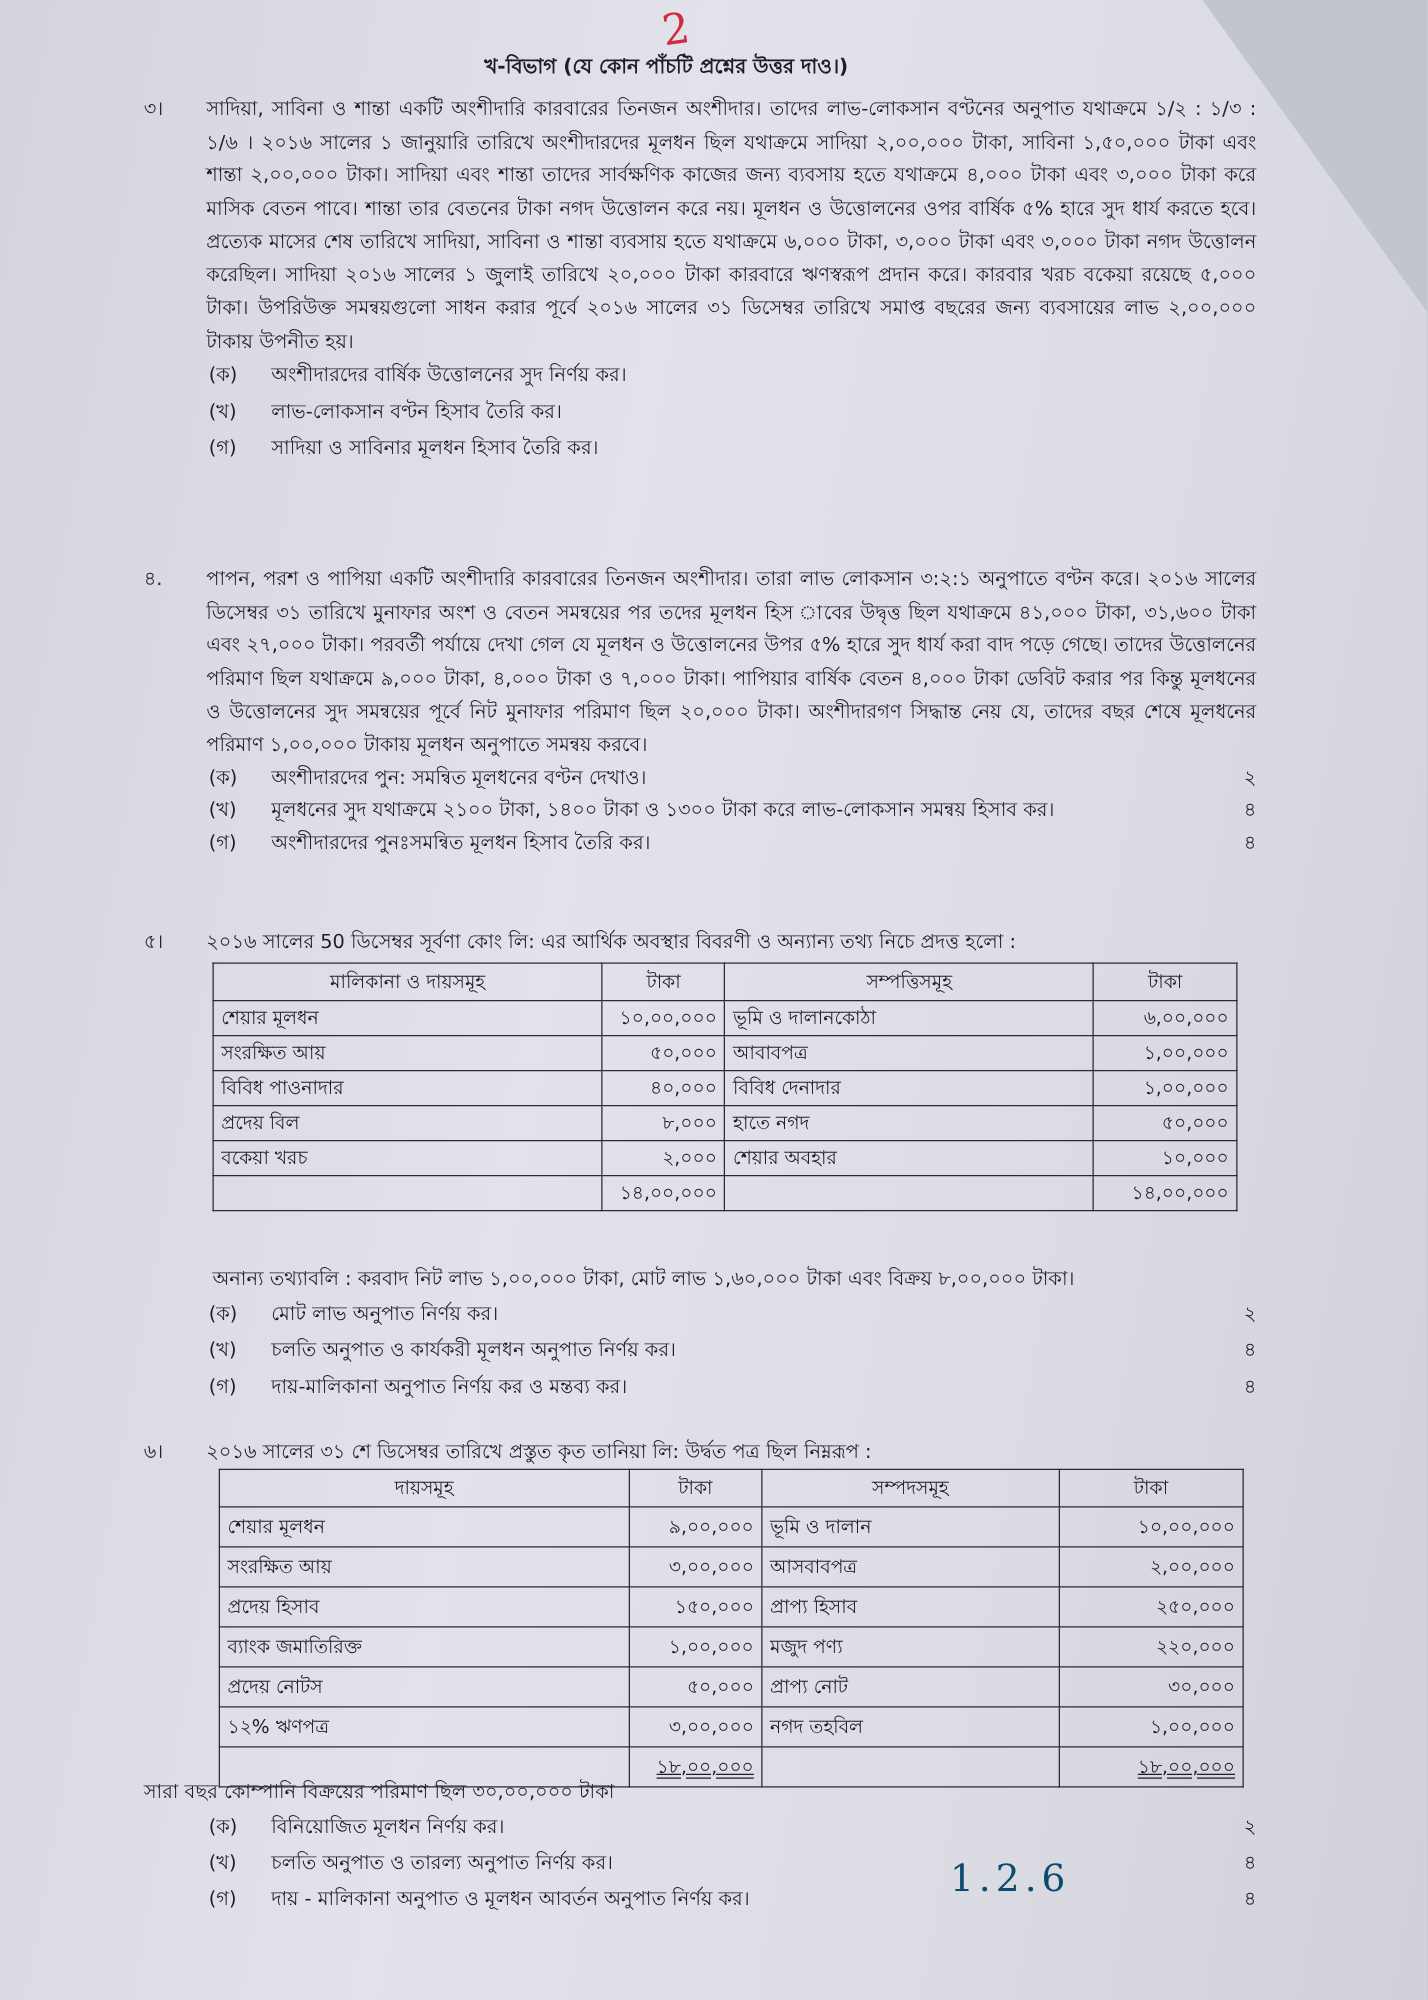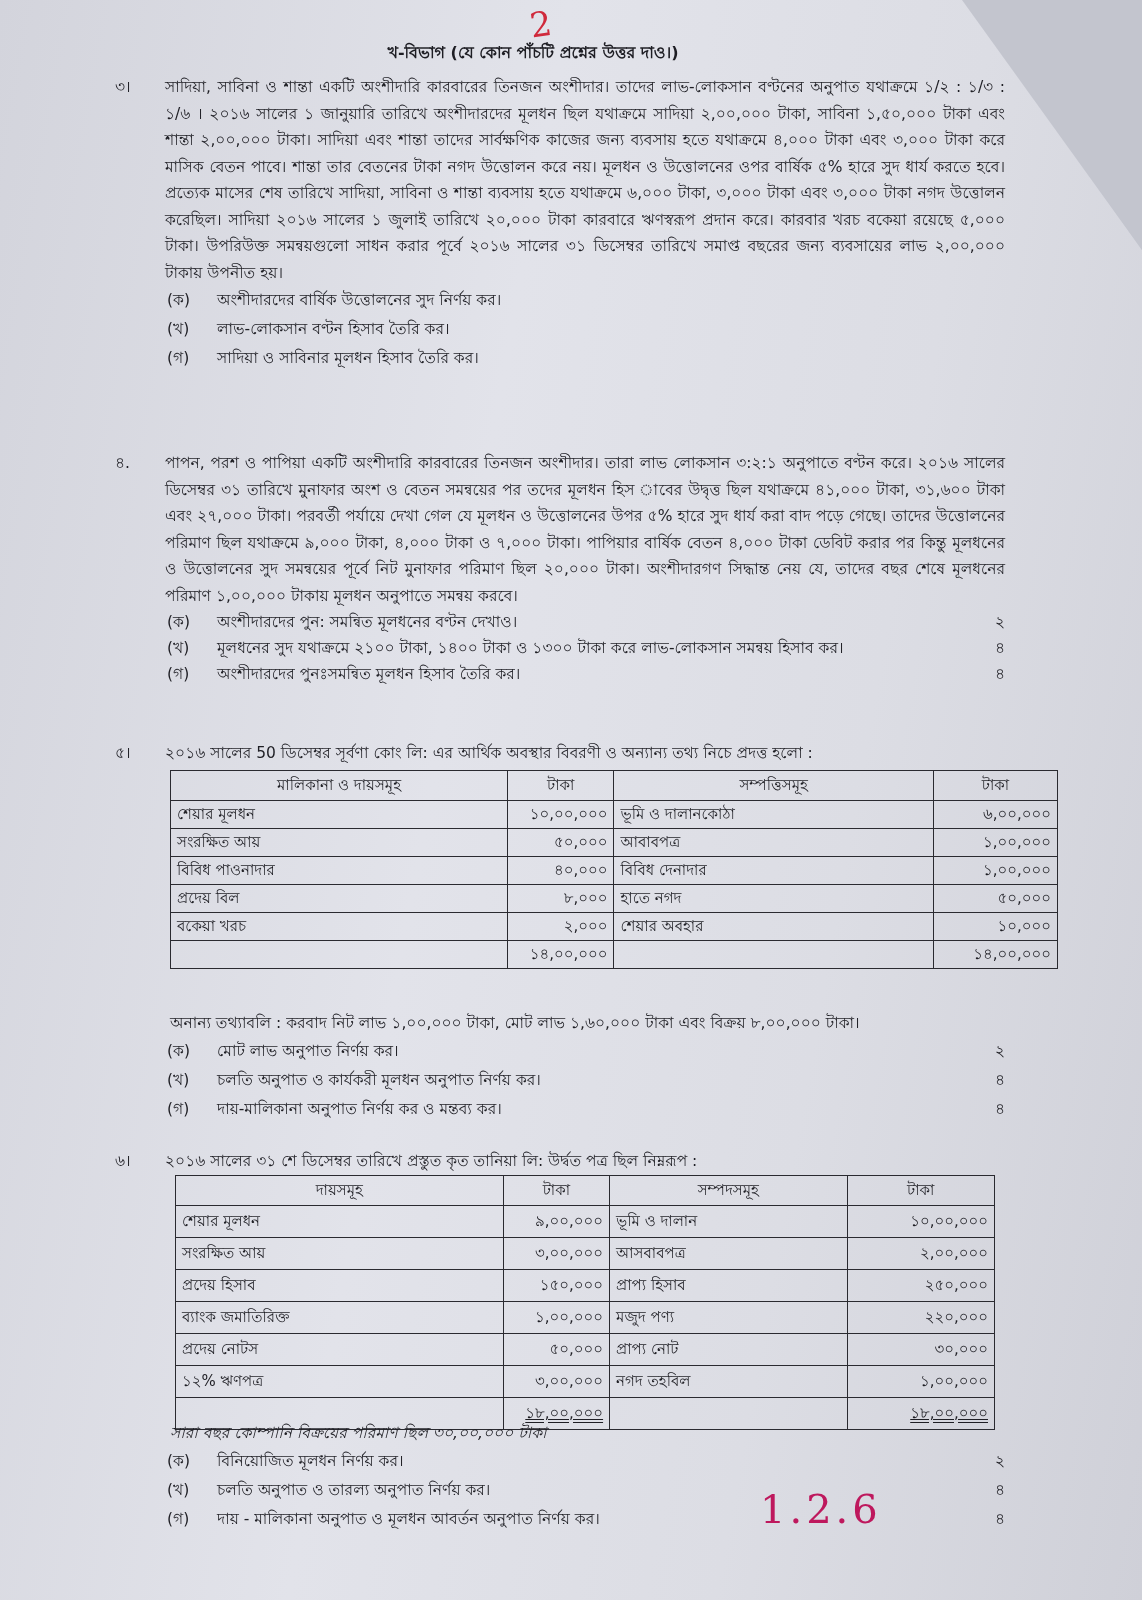--- a/index.html
+++ b/index.html
@@ -32,21 +32,21 @@
     .sub .lbl { width: 50px; }
     .sub .txt { flex: 1; }
     .sub .mark { width: 30px; text-align: right; }
     table.bs { border-collapse: collapse; font-size: 15px; position: absolute; }
     table.bs th, table.bs td { border: 1.5px solid #2a2a30; padding: 2px 6px; font-weight: normal; }
     table.bs th { text-align: center; }
     table.bs td.num { text-align: right; }
     .t1 td { border-top: none; border-bottom: none; line-height: 23px; }
     .t1 tr.total td { border-top: 1.5px solid #2a2a30; border-bottom: 1.5px solid #2a2a30; }
     .t2 td { line-height: 27px; }
-    .handwrite { position: absolute; left: 760px; top: 1486px; font-size: 40px; font-family: "DejaVu Serif", serif; color: #be185d; letter-spacing: 4px; }
+    .handwrite { position: absolute; left: 760px; top: 1486px; font-size: 30px; font-family: "DejaVu Serif", serif; color: #0c4a6e; letter-spacing: 4px; }
   </style>
 </head>
 <body>
 
 <div class="page"></div>
 <div class="corner"></div>
 
 <div class="red-mark">2</div>
 <div class="heading">খ-বিভাগ (যে কোন পাঁচটি প্রশ্নের উত্তর দাও।)</div>
 
@@ -87,21 +87,21 @@
     <span class="lbl">(গ)</span>
     <span class="txt">অংশীদারদের পুনঃসমন্বিত মূলধন হিসাব তৈরি কর।</span>
     <span class="mark">৪</span>
   </div>
 </div>
 
 <div class="q" style="top:740px;">
   <span class="qnum">৫।</span>
   <div class="qbody">২০১৬ সালের 50 ডিসেম্বর সূর্বণা কোং লি: এর আর্থিক অবস্থার বিবরণী ও অন্যান্য তথ্য নিচে প্রদত্ত হলো :</div>
 </div>
-<table class="bs t1" style="left:170px; top:770px; width:888px;">
+<table class="bs t1" style="left:170px; top:770px; width:820px;">
   <thead>
     <tr>
       <th style="width:38%">মালিকানা ও দায়সমূহ</th>
       <th style="width:12%">টাকা</th>
       <th style="width:36%">সম্পত্তিসমূহ</th>
       <th style="width:14%">টাকা</th>
     </tr>
   </thead>
   <tbody>
     <tr>
@@ -213,21 +213,21 @@
       </tr>
     <tr>
         <td></td>
         <td class="num" style="text-decoration:underline double;">১৮,০০,০০০</td>
         <td></td>
         <td class="num" style="text-decoration:underline double;">১৮,০০,০০০</td>
       </tr>
   </tbody>
 </table>
 <div class="q" style="top:1420px;">
-  <div style="margin-left:55px;font-style:italic;">সারা বছর কোম্পানি বিক্রয়ের পরিমাণ ছিল ৩০,০০,০০০ টাকা</div>
+  <div style="">সারা বছর কোম্পানি বিক্রয়ের পরিমাণ ছিল ৩০,০০,০০০ টাকা</div>
   <div class="sub">
     <span class="lbl">(ক)</span>
     <span class="txt">বিনিয়োজিত মূলধন নির্ণয় কর।</span>
     <span class="mark">২</span>
   </div>
   <div class="sub">
     <span class="lbl">(খ)</span>
     <span class="txt">চলতি অনুপাত ও তারল্য অনুপাত নির্ণয় কর।</span>
     <span class="mark">৪</span>
   </div>

